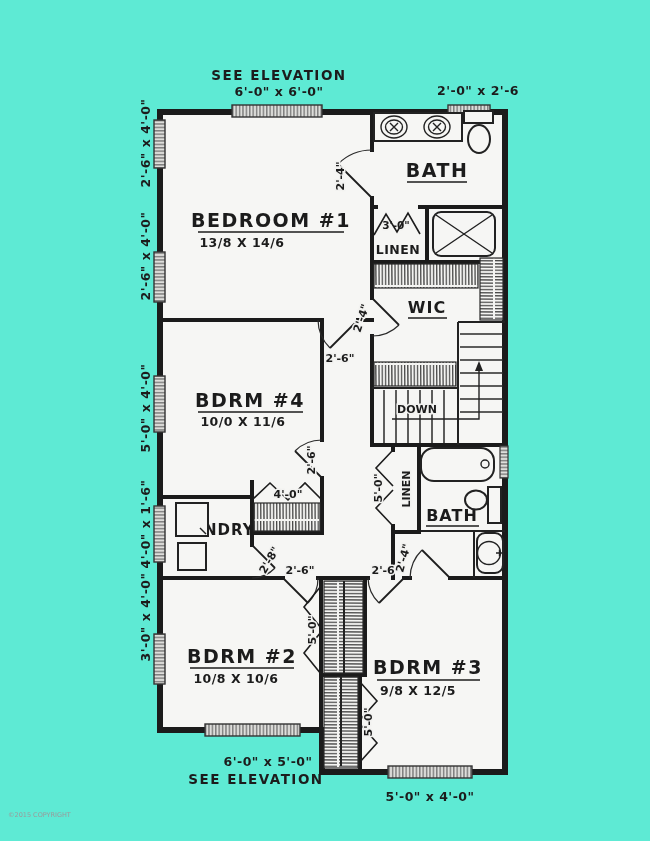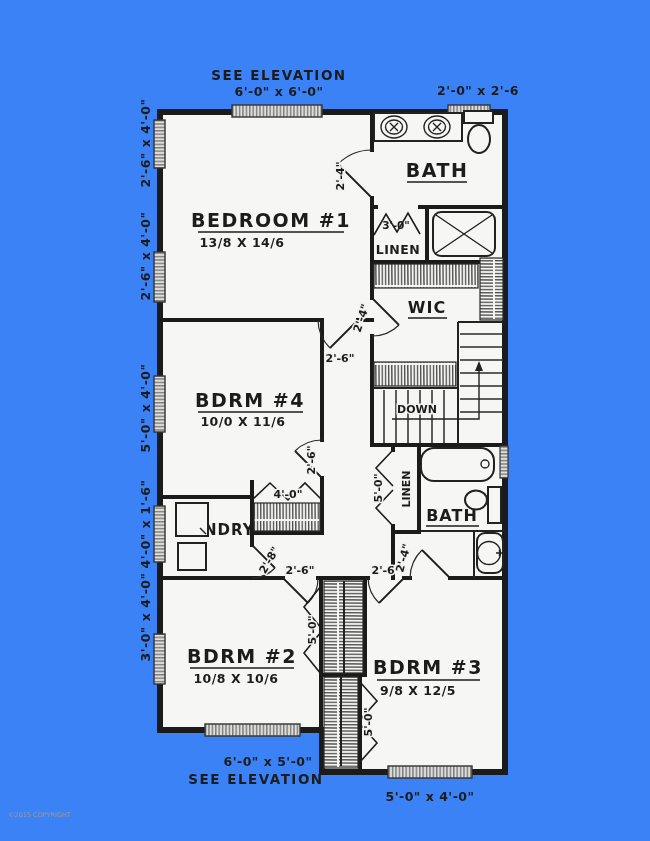--- a/index.html
+++ b/index.html
@@ -1,16 +1,16 @@
 <!DOCTYPE html>
 <html><head>
 <meta charset="utf-8">
 <style>
   html,body{margin:0;padding:0;background:#f2f2f0;}
-  .page{position:relative;width:650px;height:841px;background:#3b82f6;overflow:hidden;}
+  .page{position:relative;width:650px;height:841px;background:#5eead4;overflow:hidden;}
   svg{position:absolute;left:0;top:0;}
   svg text{font-family:"DejaVu Sans",sans-serif;font-weight:bold;fill:#1c1c1c;text-anchor:middle;}
   .name{font-size:19px;letter-spacing:1.5px;}
   .name-sm{font-size:16px;letter-spacing:1px;}
   .name-xs{font-size:15px;letter-spacing:1px;}
   .dims{font-size:12.5px;letter-spacing:.5px;}
   .dim{font-size:11px;paint-order:stroke;stroke:#f2f2f0;stroke-width:3px;}
   .dim2{font-size:10.5px;paint-order:stroke;stroke:#f2f2f0;stroke-width:3px;}
   .win{font-size:12.5px;letter-spacing:.5px;}
   .note{font-size:13.5px;letter-spacing:1.5px;}

